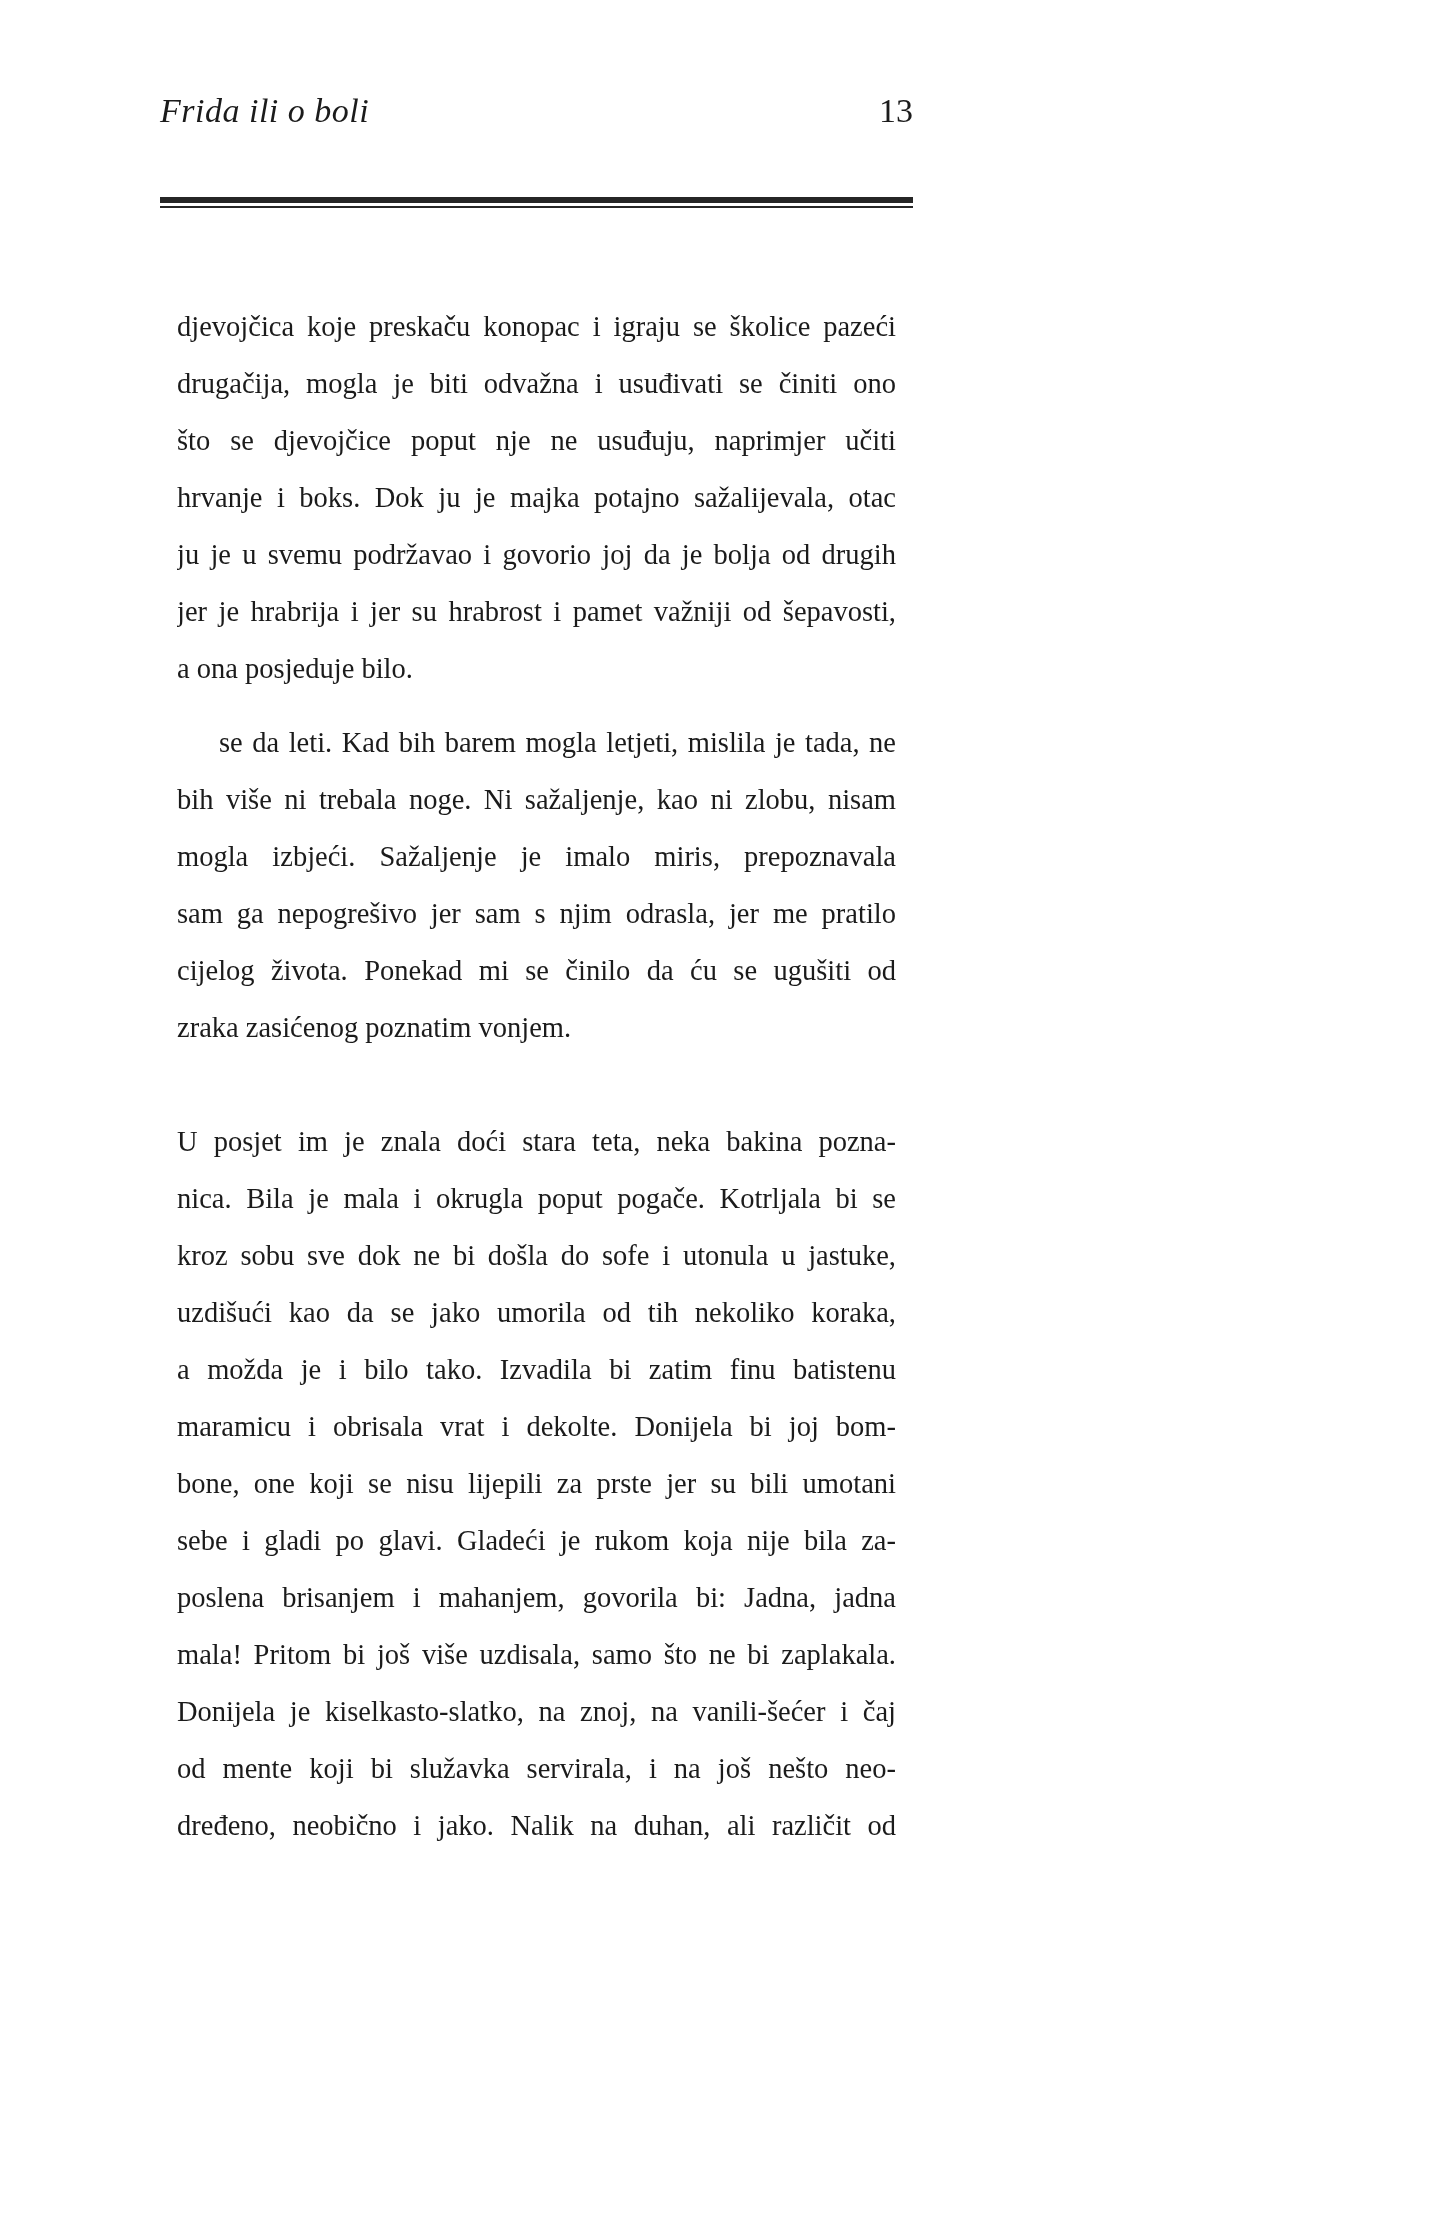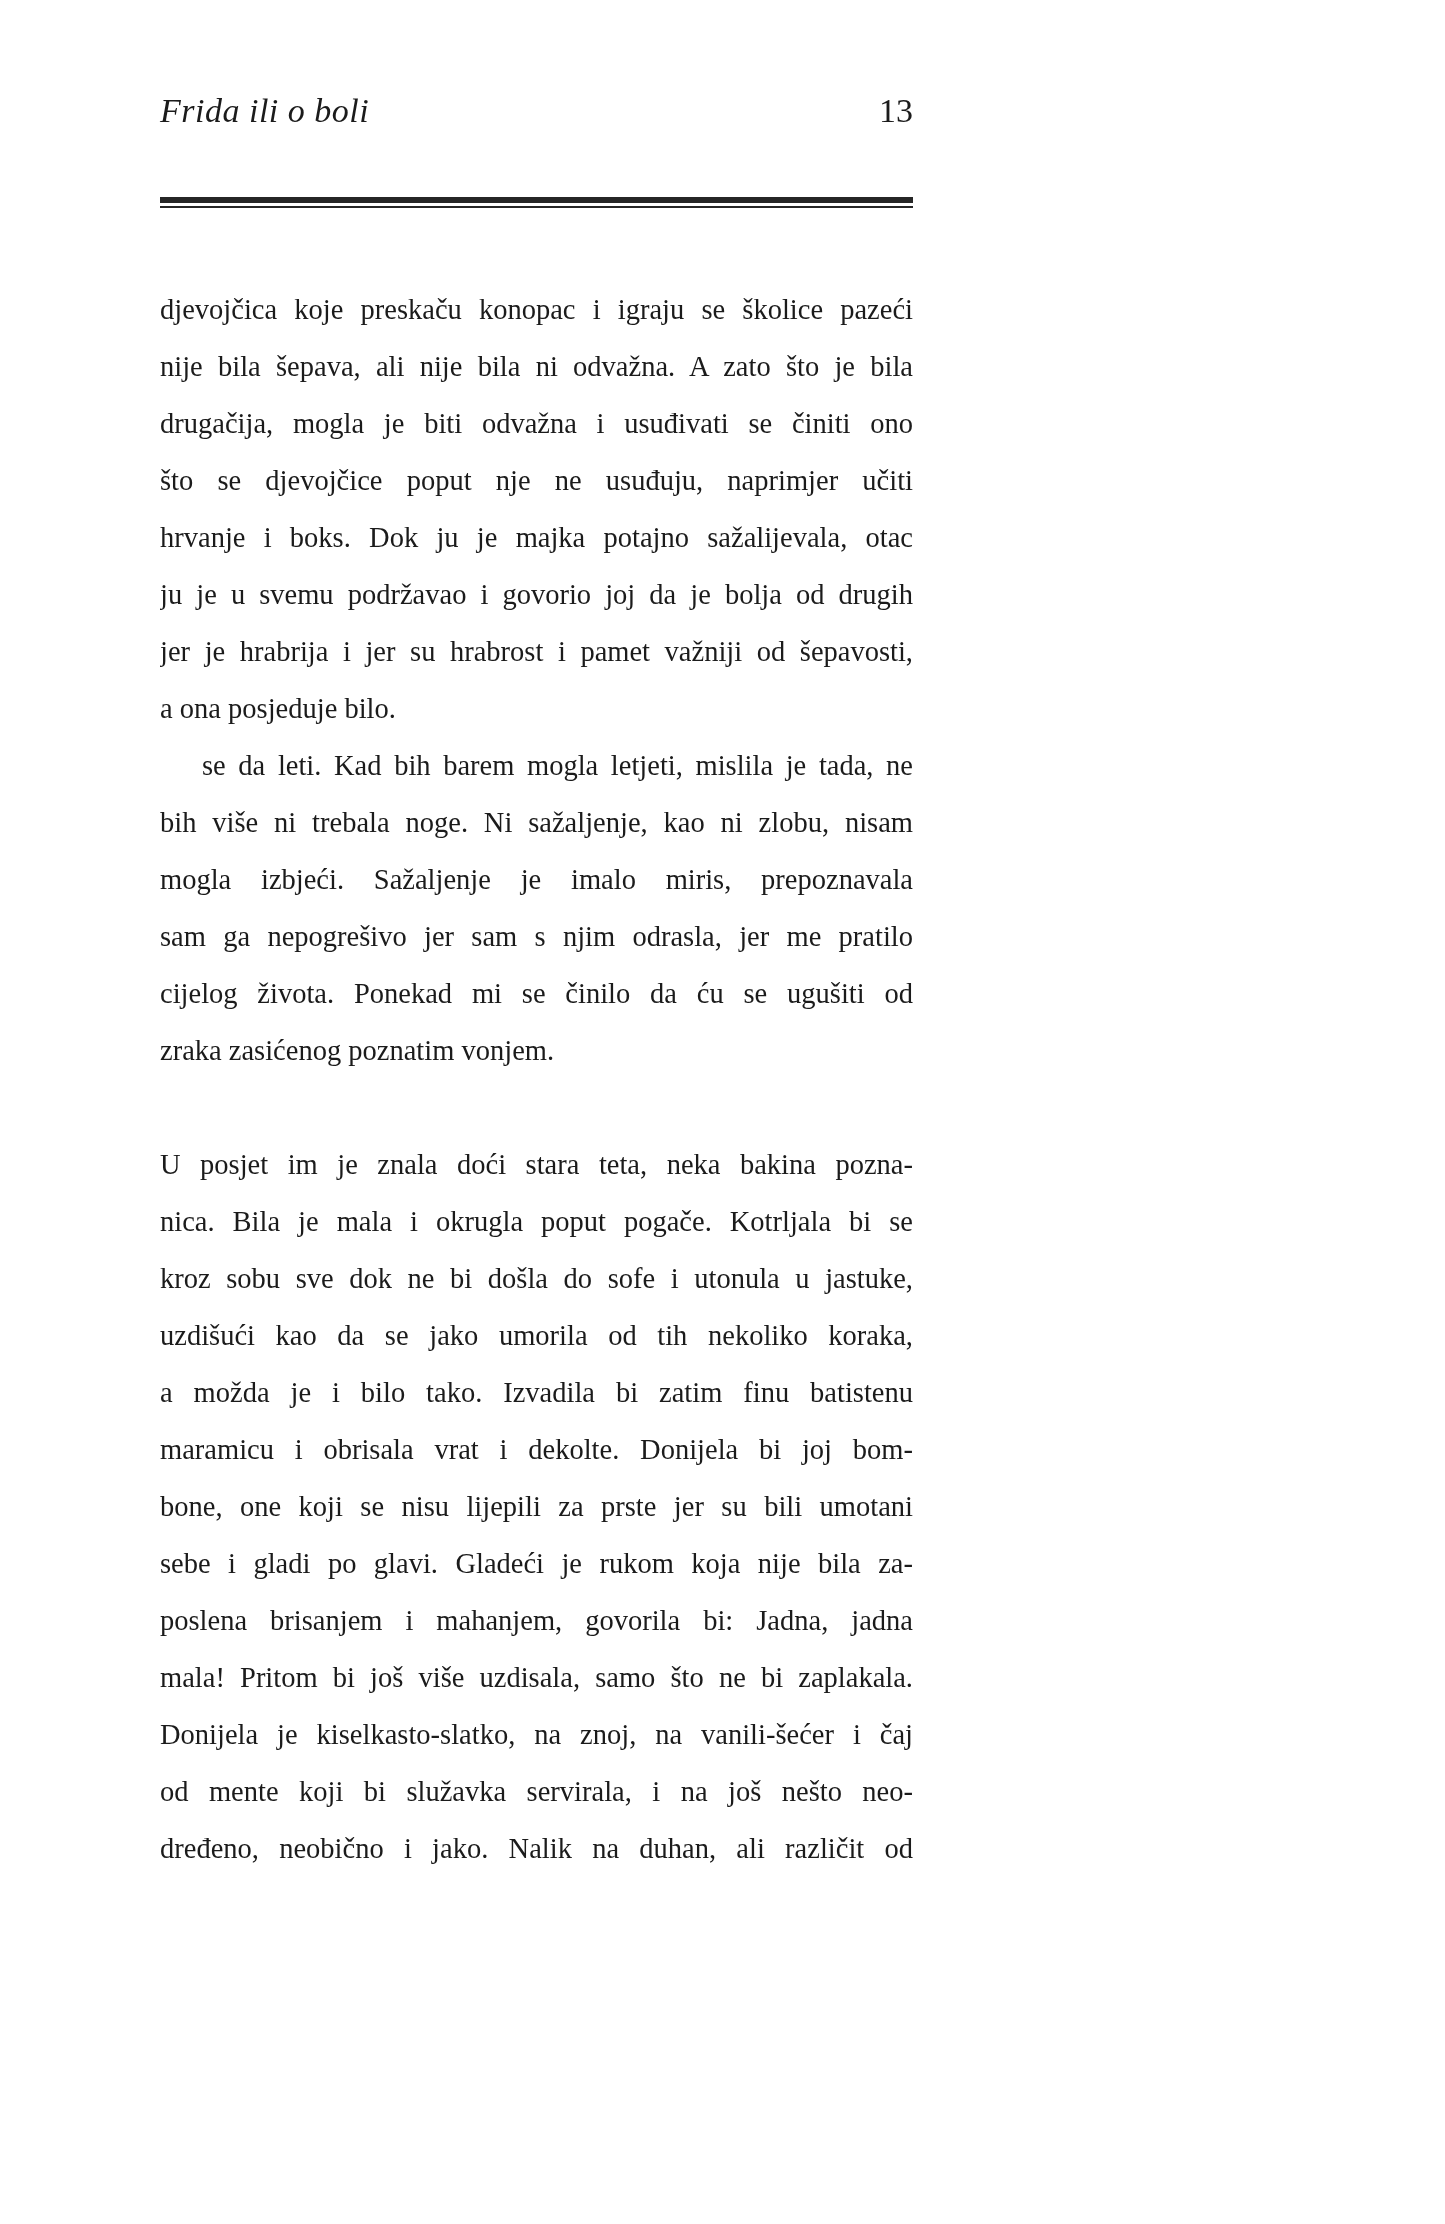--- a/index.html
+++ b/index.html
@@ -62,21 +62,21 @@
 
   .body-text {
     position: absolute;
     top: 281px;
     left: 0;
     width: 753px;
     font-size: 28.5px;
     line-height: 57px;
   }
 
-  .par { margin: 0; }
+  .par { margin: 17px; }
   .par.space-before { margin-top: 57px; }
   .par.indent .line:first-child { text-indent: 42px; }
 
   .line {
     height: 57px;
     overflow: hidden;
     text-align: justify;
     text-align-last: justify;
     white-space: normal;
   }
@@ -96,21 +96,20 @@
     </div>
 
     <div class="head-rule">
       <div class="rule-thick"></div>
       <div class="rule-thin"></div>
     </div>
 
     <div class="body-text">
         <div class="par">
           <div class="line">djevojčica koje preskaču konopac i igraju se školice pazeći</div>
-          <div class="line">nije bila šepava, ali nije bila ni odvažna. A zato što je bila</div>
           <div class="line">drugačija, mogla je biti odvažna i usuđivati se činiti ono</div>
           <div class="line">što se djevojčice poput nje ne usuđuju, naprimjer učiti</div>
           <div class="line">hrvanje i boks. Dok ju je majka potajno sažalijevala, otac</div>
           <div class="line">ju je u svemu podržavao i govorio joj da je bolja od drugih</div>
           <div class="line">jer je hrabrija i jer su hrabrost i pamet važniji od šepavosti,</div>
           <div class="line last">a ona posjeduje bilo.</div>
         </div>
         <div class="par indent">
           <div class="line">se da leti. Kad bih barem mogla letjeti, mislila je tada, ne</div>
           <div class="line">bih više ni trebala noge. Ni sažaljenje, kao ni zlobu, nisam</div>

